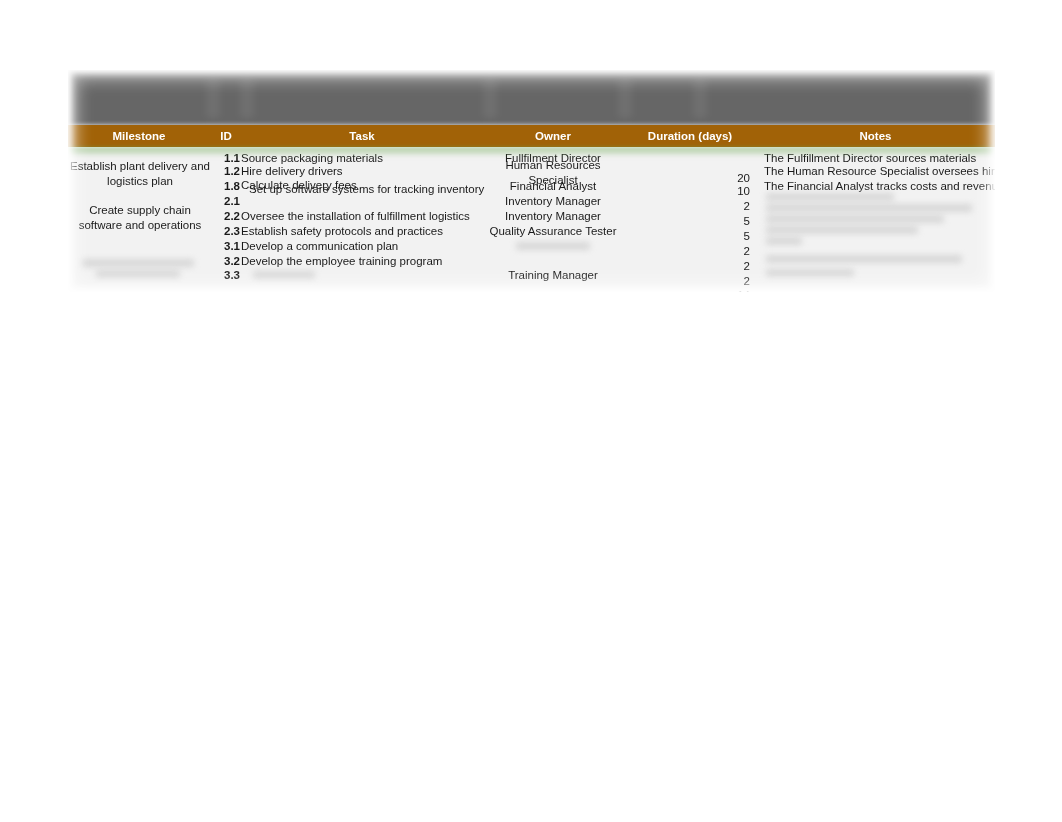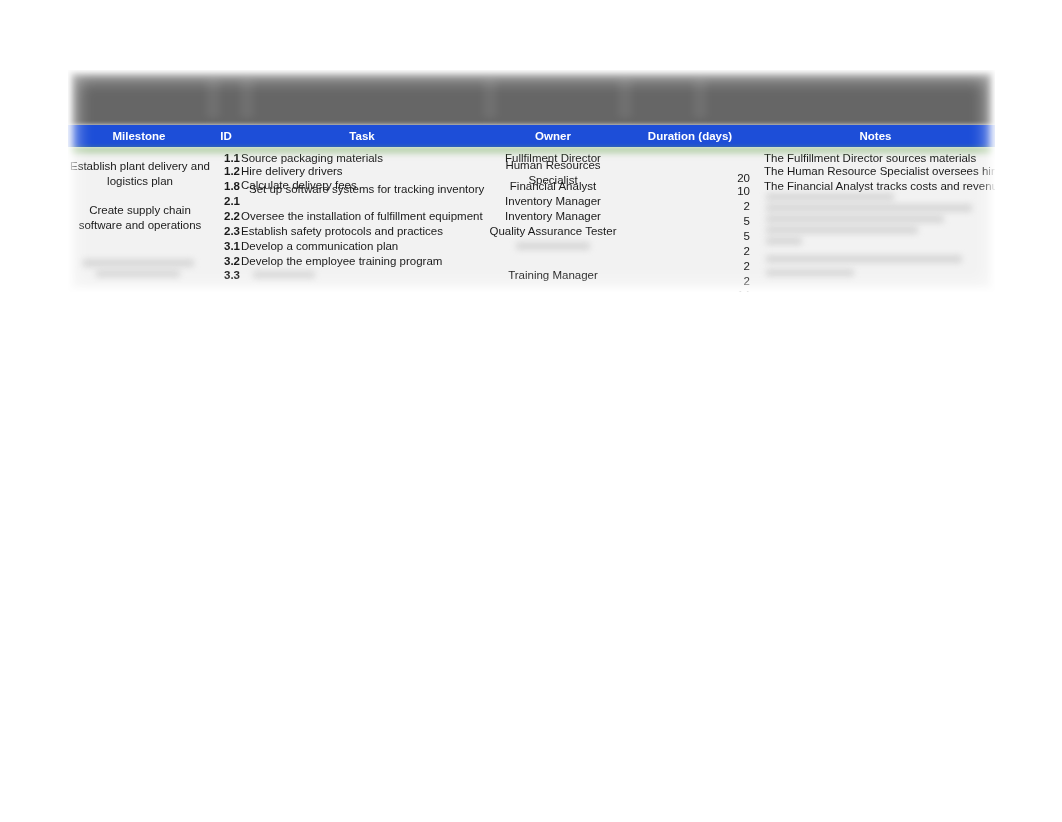--- a/index.html
+++ b/index.html
@@ -66,21 +66,21 @@
   .gh4 { left: 550px; }
   .gh5 { left: 625px; }
 
   
   .header-row {
     position: absolute;
     left: 0;
     top: 55px;
     width: 927px;
     height: 22px;
-    background: #1d4ed8;
+    background: #a16207;
     filter: blur(0.55px);
   }
   .header-row .hcell {
     position: absolute;
     top: 0;
     height: 22px;
     line-height: 22px;
     color: #ffffff;
     font-size: 11.5px;
     font-weight: bold;
@@ -207,21 +207,21 @@
       <div class="cell owner-col" style="top:32px;">Financial Analyst</div>
       <div class="cell dur-col" style="top:32px;">2</div>
       <div class="cell notes-col" style="top:32px;">The Financial Analyst tracks costs and revenue</div>
 
       <div class="cell id-col" style="top:47px;">2.1</div>
       <div class="cell task-col" style="left:181px; top:35px;">Set up software systems for tracking inventory</div>
       <div class="cell owner-col" style="top:47px;">Inventory Manager</div>
       <div class="cell dur-col" style="top:47px;">5</div>
 
       <div class="cell id-col" style="top:62px;">2.2</div>
-      <div class="cell task-col" style="top:62px;">Oversee the installation of fulfillment equipment</div>
+      <div class="cell task-col" style="top:62px;">Oversee the installation of fulfillment logistics</div>
       <div class="cell owner-col" style="top:62px;">Inventory Manager</div>
       <div class="cell dur-col" style="top:62px;">5</div>
 
       <div class="cell id-col" style="top:77px;">2.3</div>
       <div class="cell task-col" style="top:77px;">Establish safety protocols and practices</div>
       <div class="cell owner-col" style="top:77px;">Quality Assurance Tester</div>
       <div class="cell dur-col" style="top:77px;">2</div>
 
       <div class="cell id-col" style="top:92px;">3.1</div>
       <div class="cell task-col" style="top:92px;">Develop a communication plan</div>

